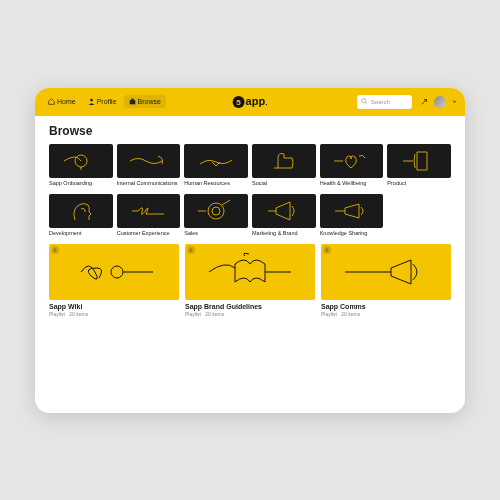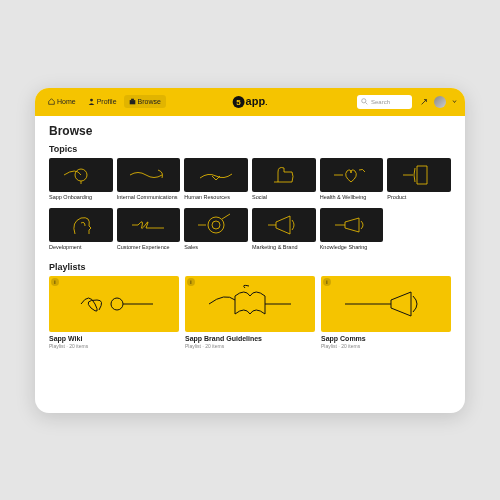--- a/index.html
+++ b/index.html
@@ -208,21 +208,20 @@
       <div class="avatar"></div>
       <svg width="5" height="5" viewBox="0 0 10 10">
           <path d="M2 3 L5 7 L8 3" fill="none" stroke="#222" stroke-width="1.5"></path>
         </svg>
     </div>
   </div>
 
   <div class="content">
     <h1>Browse</h1>
 
-    <h2>Topics</h2>
 
     <div class="topic-grid">
 
       <div class="topic-card">
         <div class="topic-thumb">
           <svg viewBox="0 0 40 26">
               <path d="M3 13 Q15 5 20 13 M20 7 A5 5 0 1 1 20 19 A5 5 0 1 1 20 7 M20 19 L20 22" fill="none" stroke="#f5c400" stroke-width="0.8"></path>
             </svg>
         </div>
         <div class="topic-label">Sapp Onboarding</div>
@@ -307,21 +306,20 @@
       <div class="topic-card">
         <div class="topic-thumb">
           <svg viewBox="0 0 40 26">
               <path d="M4 13 H14 M14 10 V16 L28 20 V6 Z M30 9 Q34 13 30 17" fill="none" stroke="#f5c400" stroke-width="0.8"></path>
             </svg>
         </div>
         <div class="topic-label">Knowledge Sharing</div>
       </div>
     </div>
 
-    <h2>Playlists</h2>
 
     <div class="playlist-grid">
       <div class="playlist-card">
         <div class="playlist-thumb">
           <div class="info-badge">i</div>
           <svg viewBox="0 0 90 44">
               <path d="M12 22 Q20 10 26 22 Q32 34 22 26 Q14 18 28 18 Q36 18 30 28 M42 22 A6 6 0 1 1 54 22 A6 6 0 1 1 42 22 M54 22 H84" fill="none" stroke="#111" stroke-width="1"></path>
             </svg>
         </div>
         <div class="playlist-title">Sapp Wiki</div>

